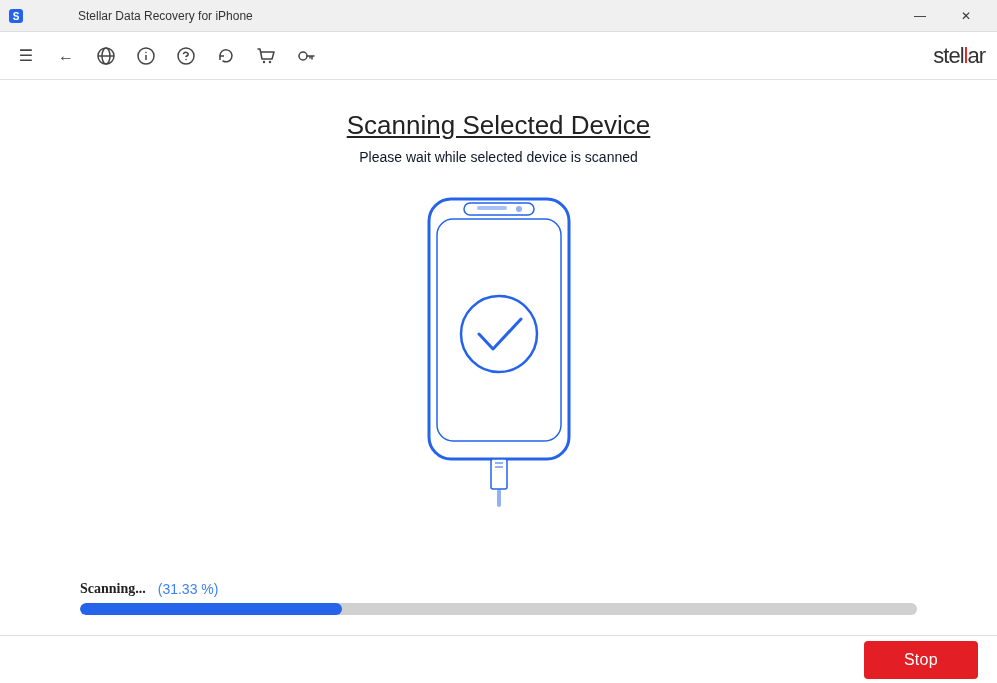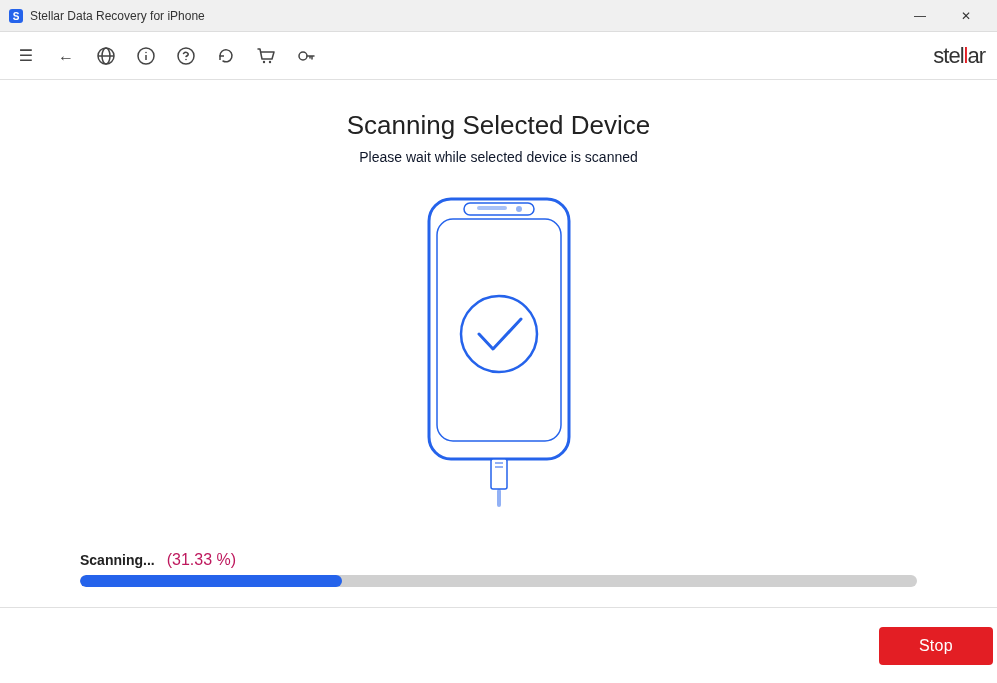--- a/index.html
+++ b/index.html
@@ -32,20 +32,21 @@
     .title-bar-icon {
       width: 16px;
       height: 16px;
       display: flex;
       align-items: center;
       justify-content: center;
     }
     .title-bar-title {
       font-size: 12px;
       color: #333;
+      margin-left: 48px;
     }
     .title-bar-controls {
       display: flex;
       gap: 0;
     }
     .title-bar-btn {
       width: 46px;
       height: 32px;
       display: flex;
       align-items: center;
@@ -100,20 +101,21 @@
       align-items: center;
       padding: 30px 20px 0;
       position: relative;
     }
 
     .page-title {
       font-size: 26px;
       font-weight: 400;
       color: #222;
       margin-bottom: 8px;
+      text-decoration: underline;
     }
     .page-subtitle {
       font-size: 14px;
       color: #0f172a;
       margin-bottom: 24px;
     }
 
     
     .phone-container {
       position: relative;
@@ -139,49 +141,50 @@
       display: flex;
       align-items: center;
       gap: 12px;
       margin-bottom: 6px;
     }
 
     .scan-label {
       font-size: 14px;
       font-weight: 600;
       color: #222;
+      font-family: Liberation Serif, serif;
     }
 
     .scan-percent {
-      font-size: 16px;
-      color: #be185d;
+      font-size: 14px;
+      color: #3b82f6;
     }
 
     .progress-bar-track {
       width: 100%;
       height: 12px;
       background: #d0d0d0;
       border-radius: 6px;
       overflow: hidden;
       margin-bottom: 20px;
     }
 
     .progress-bar-fill {
       height: 100%;
       background: #2563eb;
       border-radius: 6px;
     }
 
     
     .footer {
-      height: 76px;
+      height: 48px;
       display: flex;
       align-items: center;
       justify-content: flex-end;
-      padding: 0 4px;
+      padding: 0 19px;
       border-top: 1px solid #e0e0e0;
       flex-shrink: 0;
     }
 
     .stop-button {
       background: #e31e24;
       color: #fff;
       border: none;
       border-radius: 4px;
       font-size: 16px;

